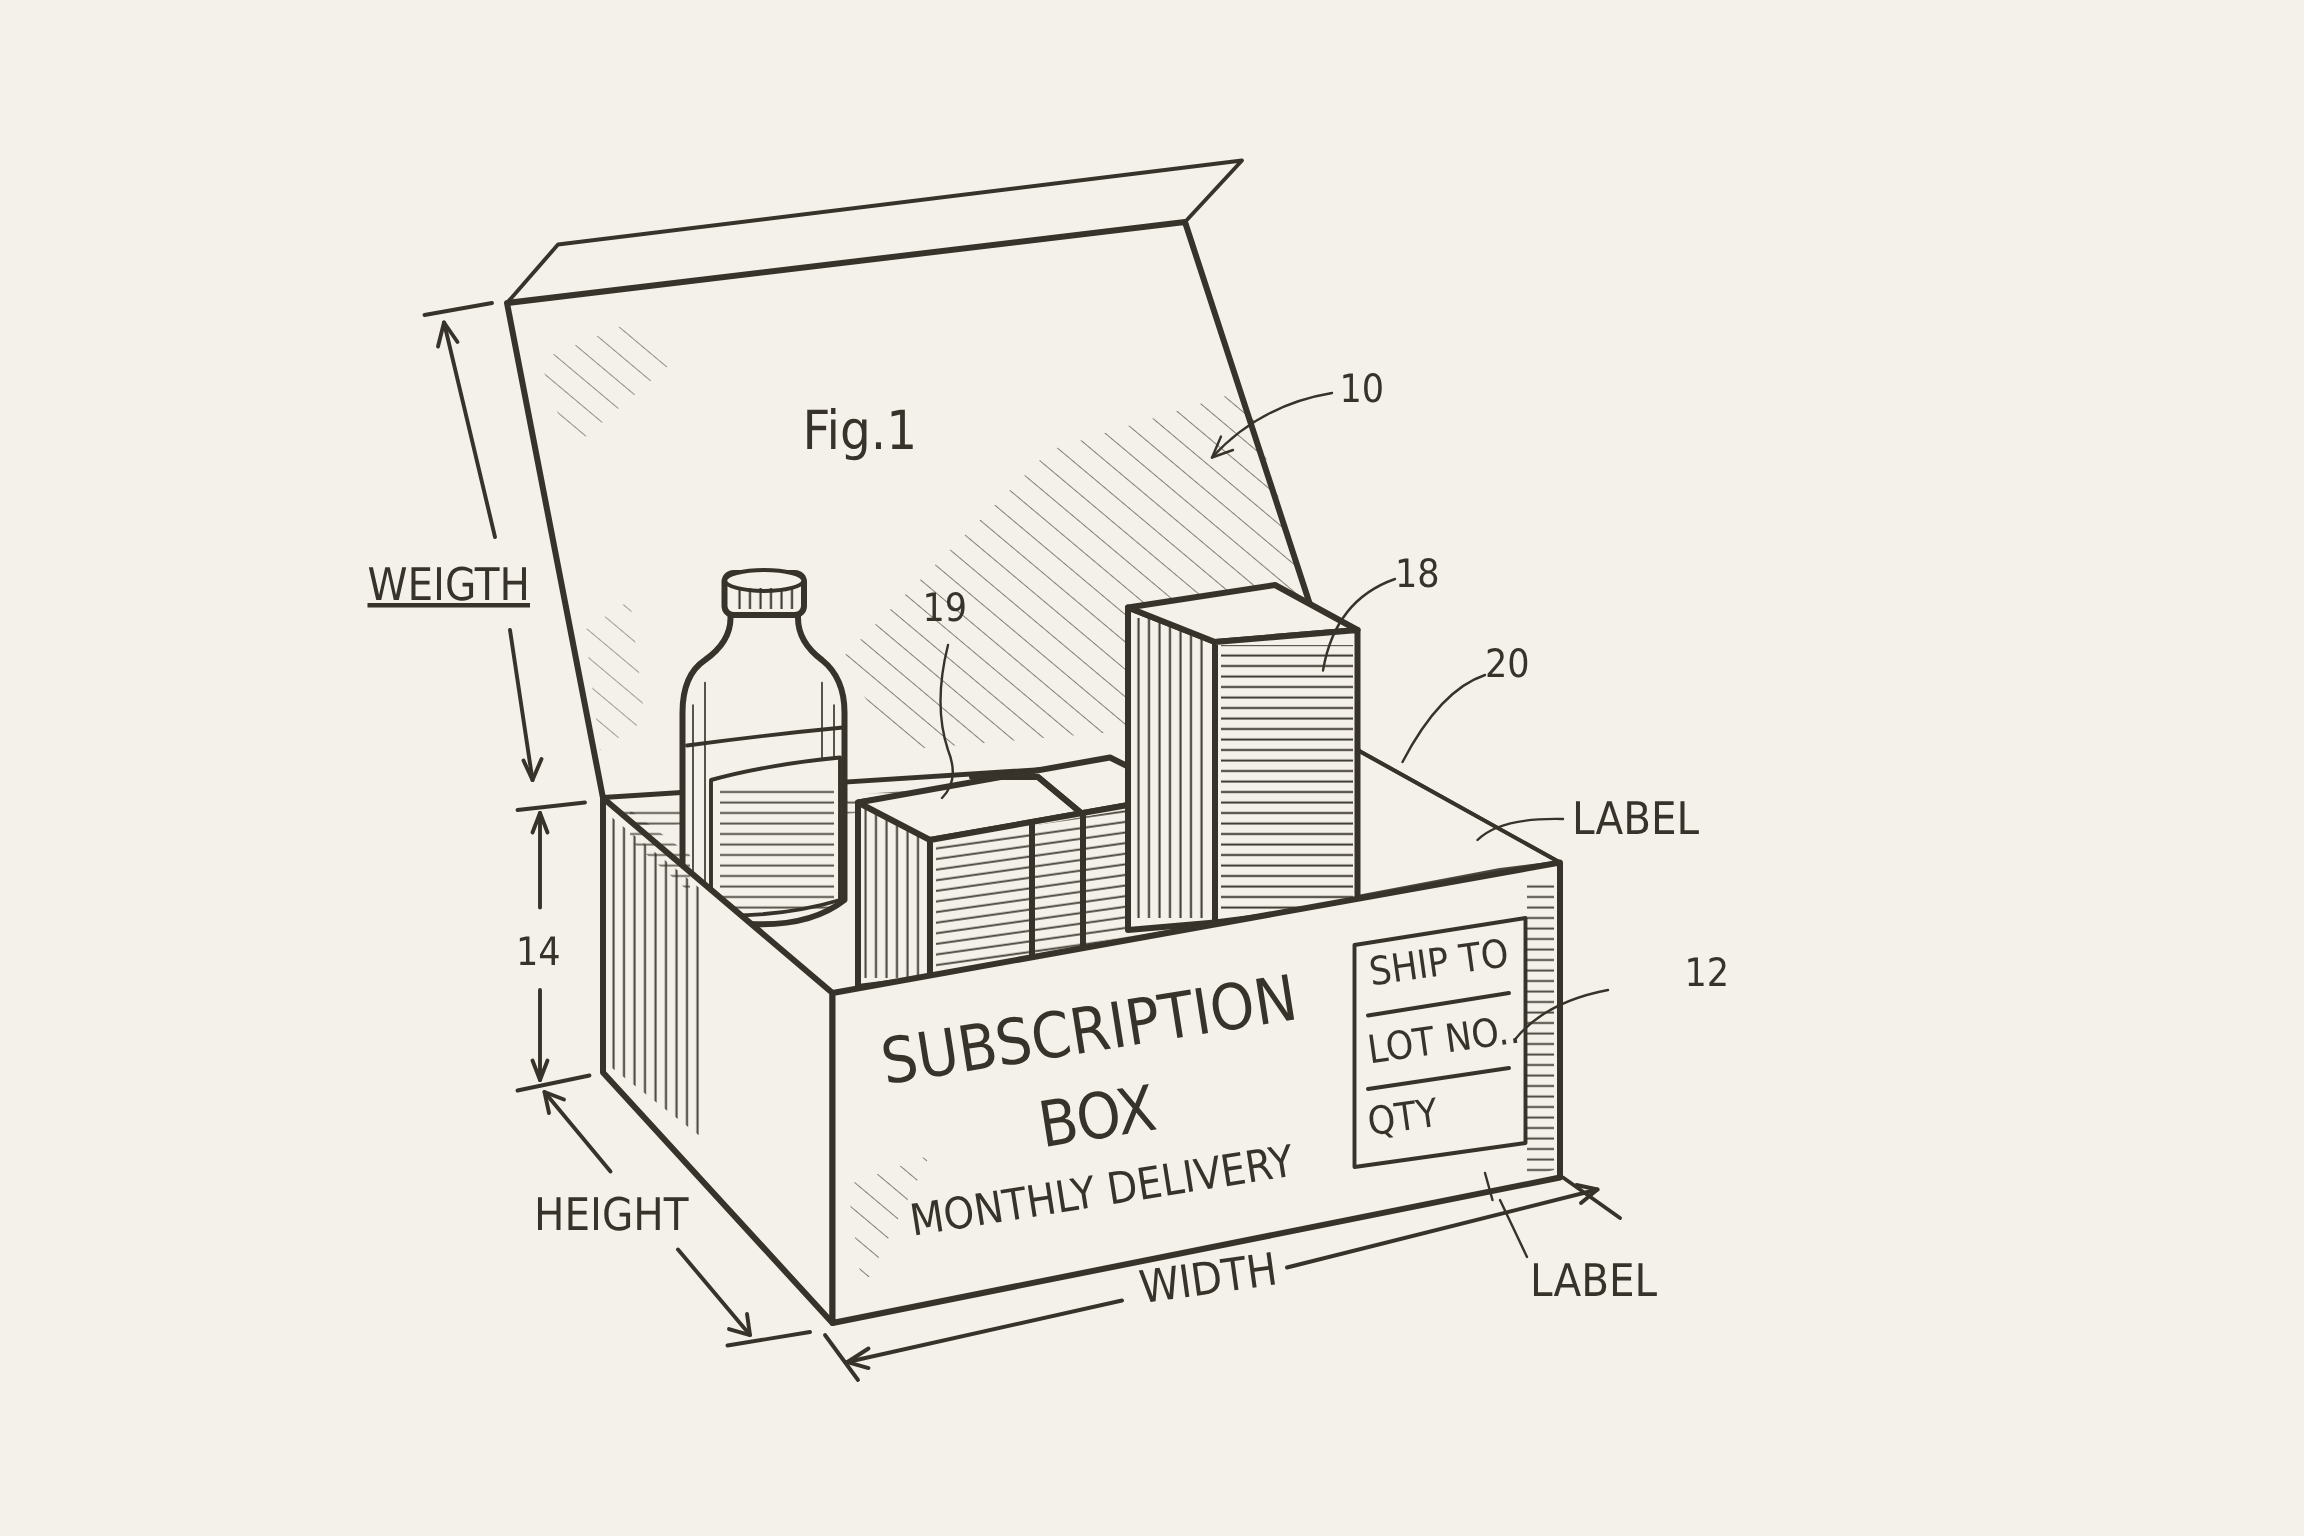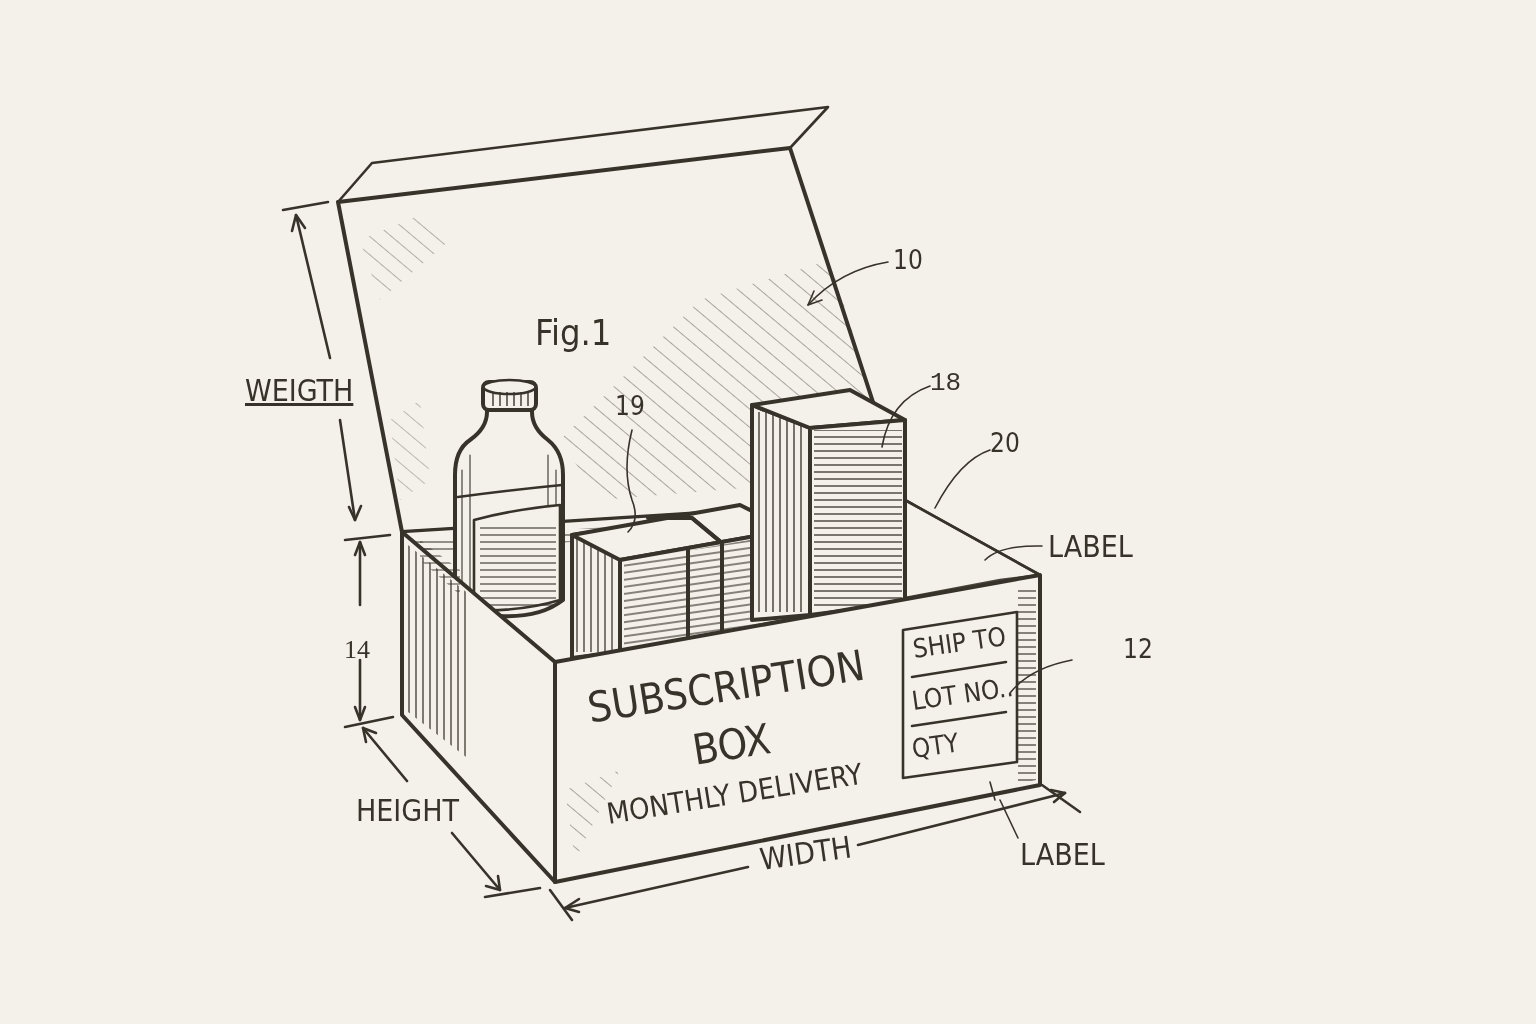--- a/index.html
+++ b/index.html
@@ -160,28 +160,28 @@
 
       <path class="ln med" d="M550,890 L572,920"></path>
       <path class="ln med" d="M565,908 L748,867"></path>
       <path class="ln med" d="M565,908 l14,-9 M565,908 l14,4"></path>
       <path class="ln med" d="M858,845 L1065,793"></path>
       <path class="ln med" d="M1065,793 l-14,-3 M1065,793 l-11,9"></path>
       <path class="ln med" d="M1042,785 L1080,812"></path>
     </g>
   </svg>
 
-  <div class="lbl" style="left:535px; top:270px; font-size:36px;margin-top:45px;">Fig.1</div>
+  <div class="lbl" style="left:535px; top:270px; font-size:36px;">Fig.1</div>
 
   <div class="lbl num" style="left:893px; top:247px;">10</div>
   <div class="lbl num" style="left:615px; top:393px;">19</div>
-  <div class="lbl num" style="left:930px; top:370px;font-family:Liberation Mono, monospace;">18</div>
+  <div class="lbl num" style="left:930px; top:370px;">18</div>
   <div class="lbl num" style="left:990px; top:430px;">20</div>
   <div class="lbl num" style="left:1075px; top:636px;margin-left:48px;">12</div>
-  <div class="lbl num" style="left:344px; top:637px;font-family:Liberation Serif, serif;">14</div>
+  <div class="lbl num" style="left:344px; top:622px;">14</div>
 
   <div class="lbl dim" style="left:1048px; top:532px;">LABEL</div>
   <div class="lbl dim" style="left:1020px; top:840px;">LABEL</div>
 
   <div class="lbl dim" style="left:245px; top:376px;text-decoration:underline;">WEIGTH</div>
   <div class="lbl dim" style="left:356px; top:796px;text-align:center;">HEIGHT</div>
   <div class="lbl dim" style="left:760px; top:845px; transform:rotate(-8deg); transform-origin:left center;">WIDTH</div>
 
   <div class="lbl" style="left:588px; top:688px; font-size:42px; transform:rotate(-9deg); transform-origin:left center;">SUBSCRIPTION</div>
   <div class="lbl" style="left:693px; top:730px; font-size:42px; transform:rotate(-9deg); transform-origin:left center;">BOX</div>

